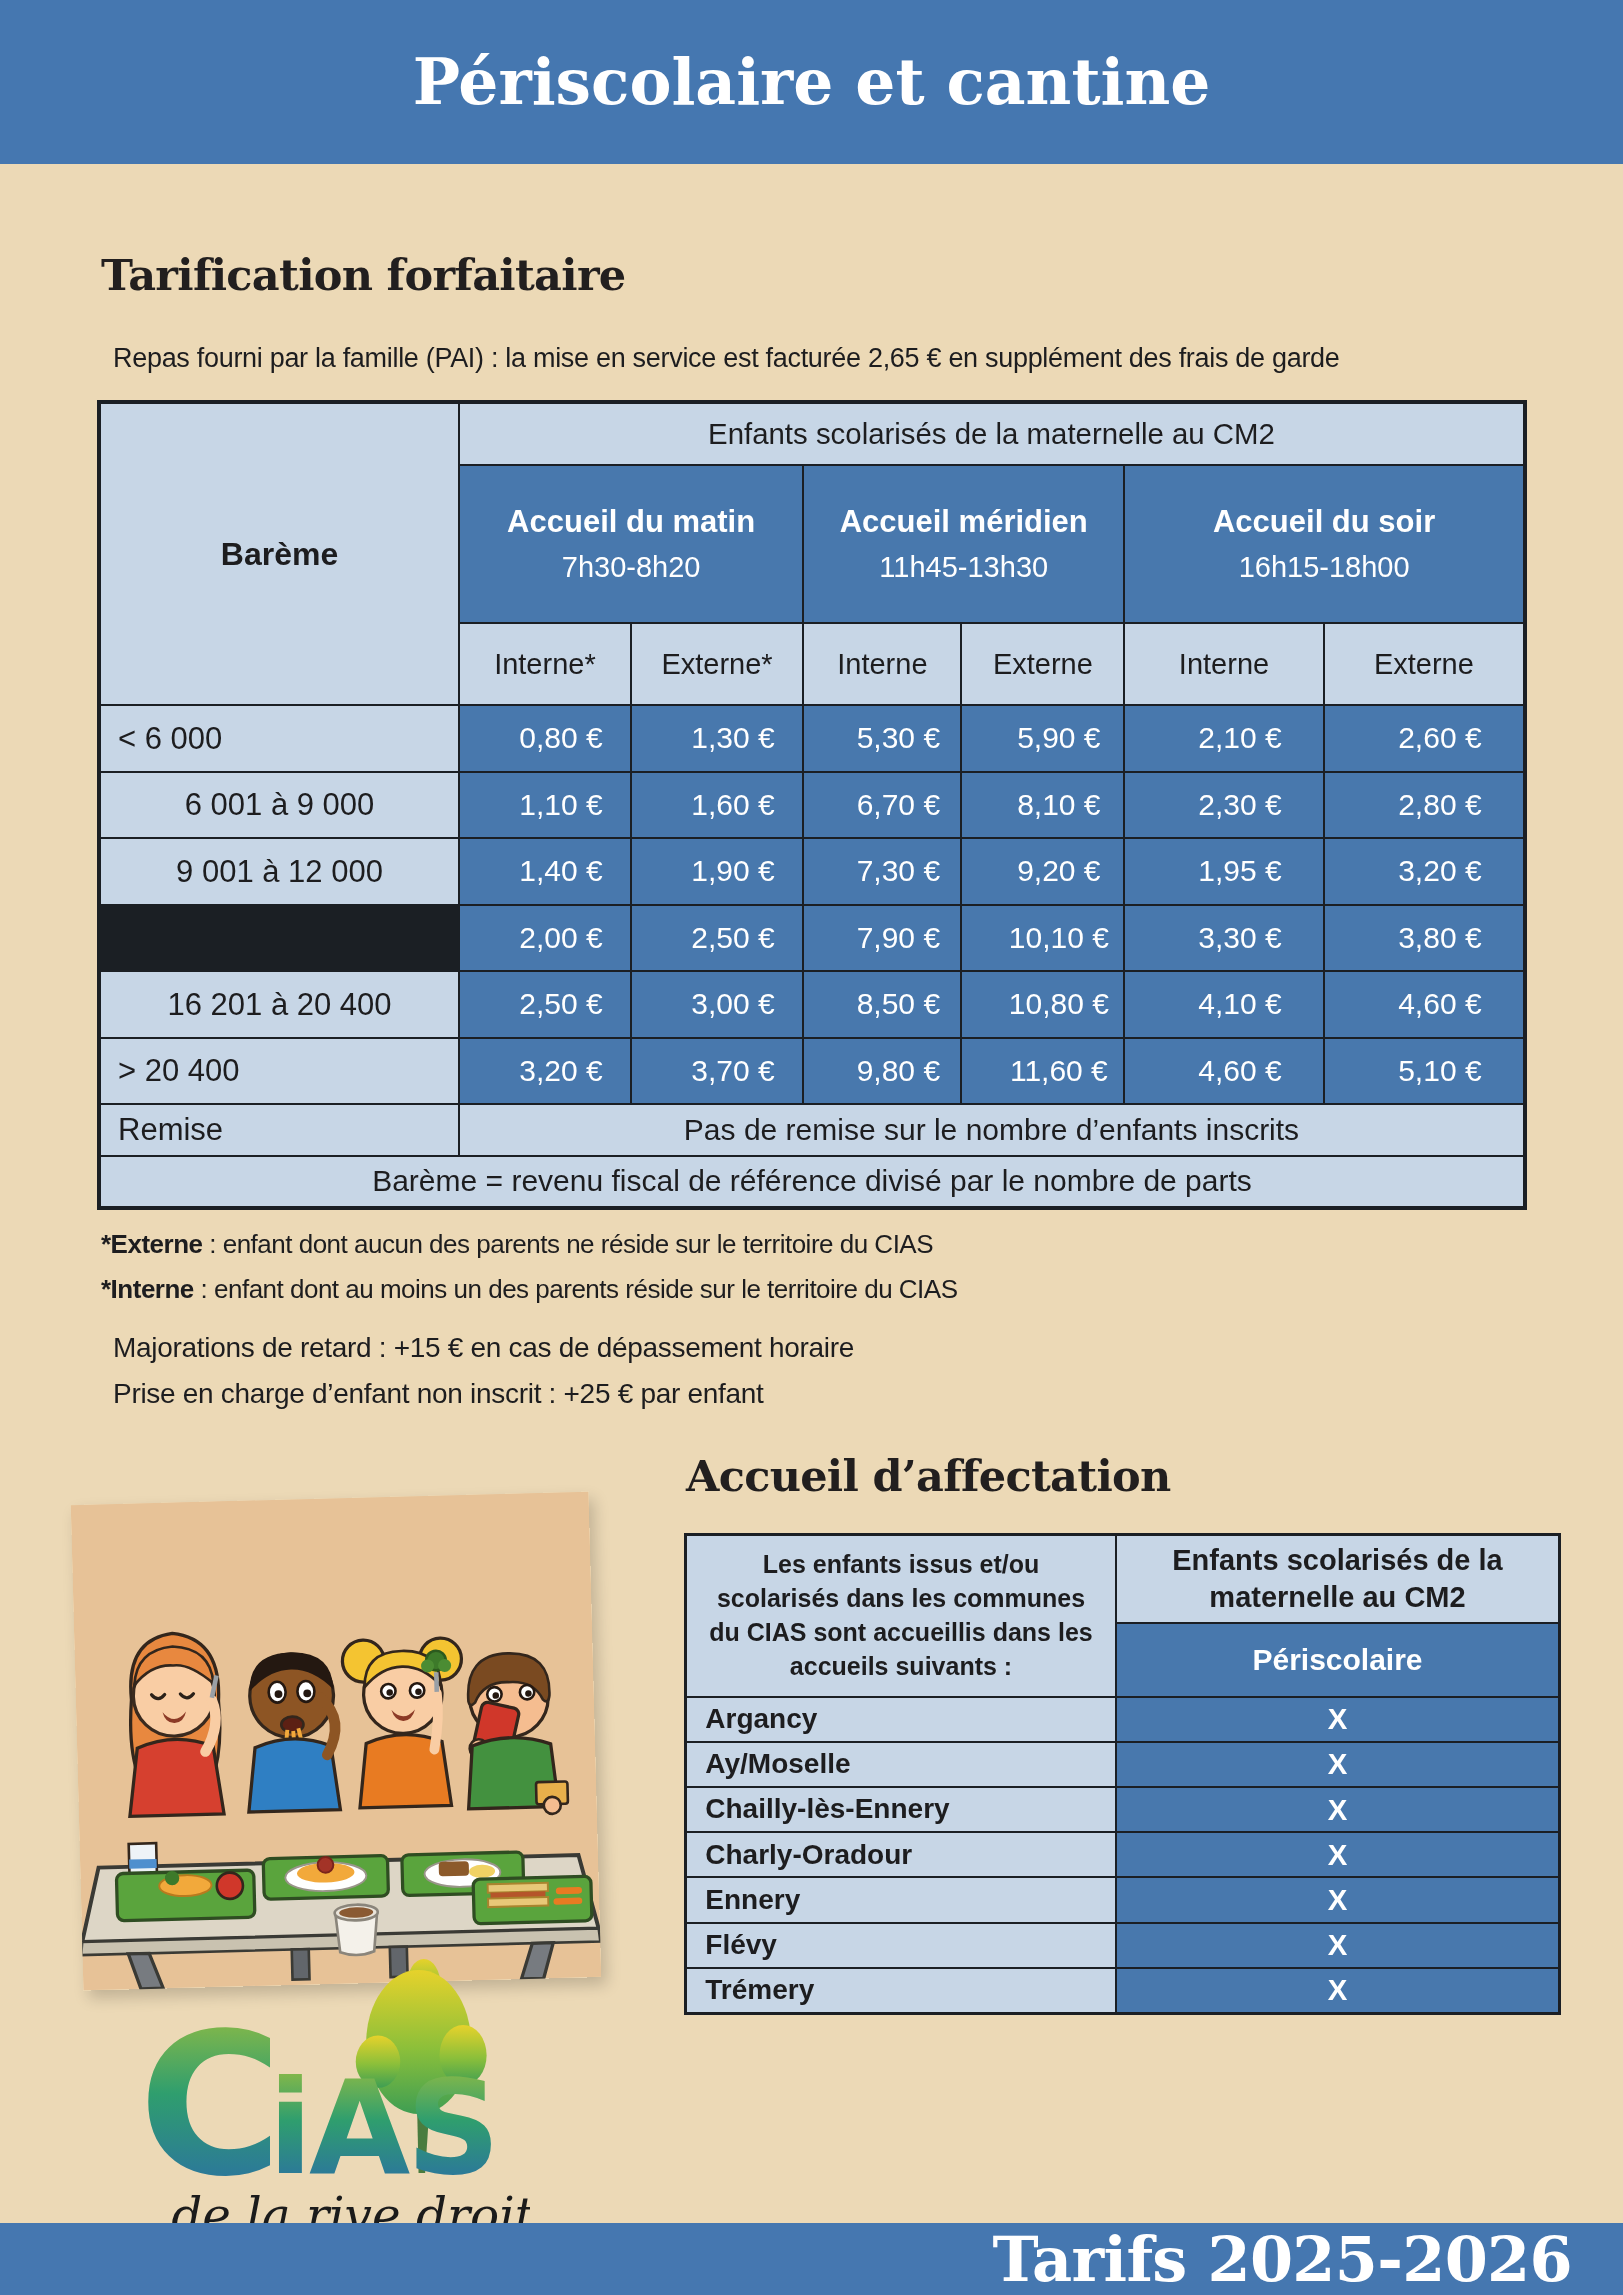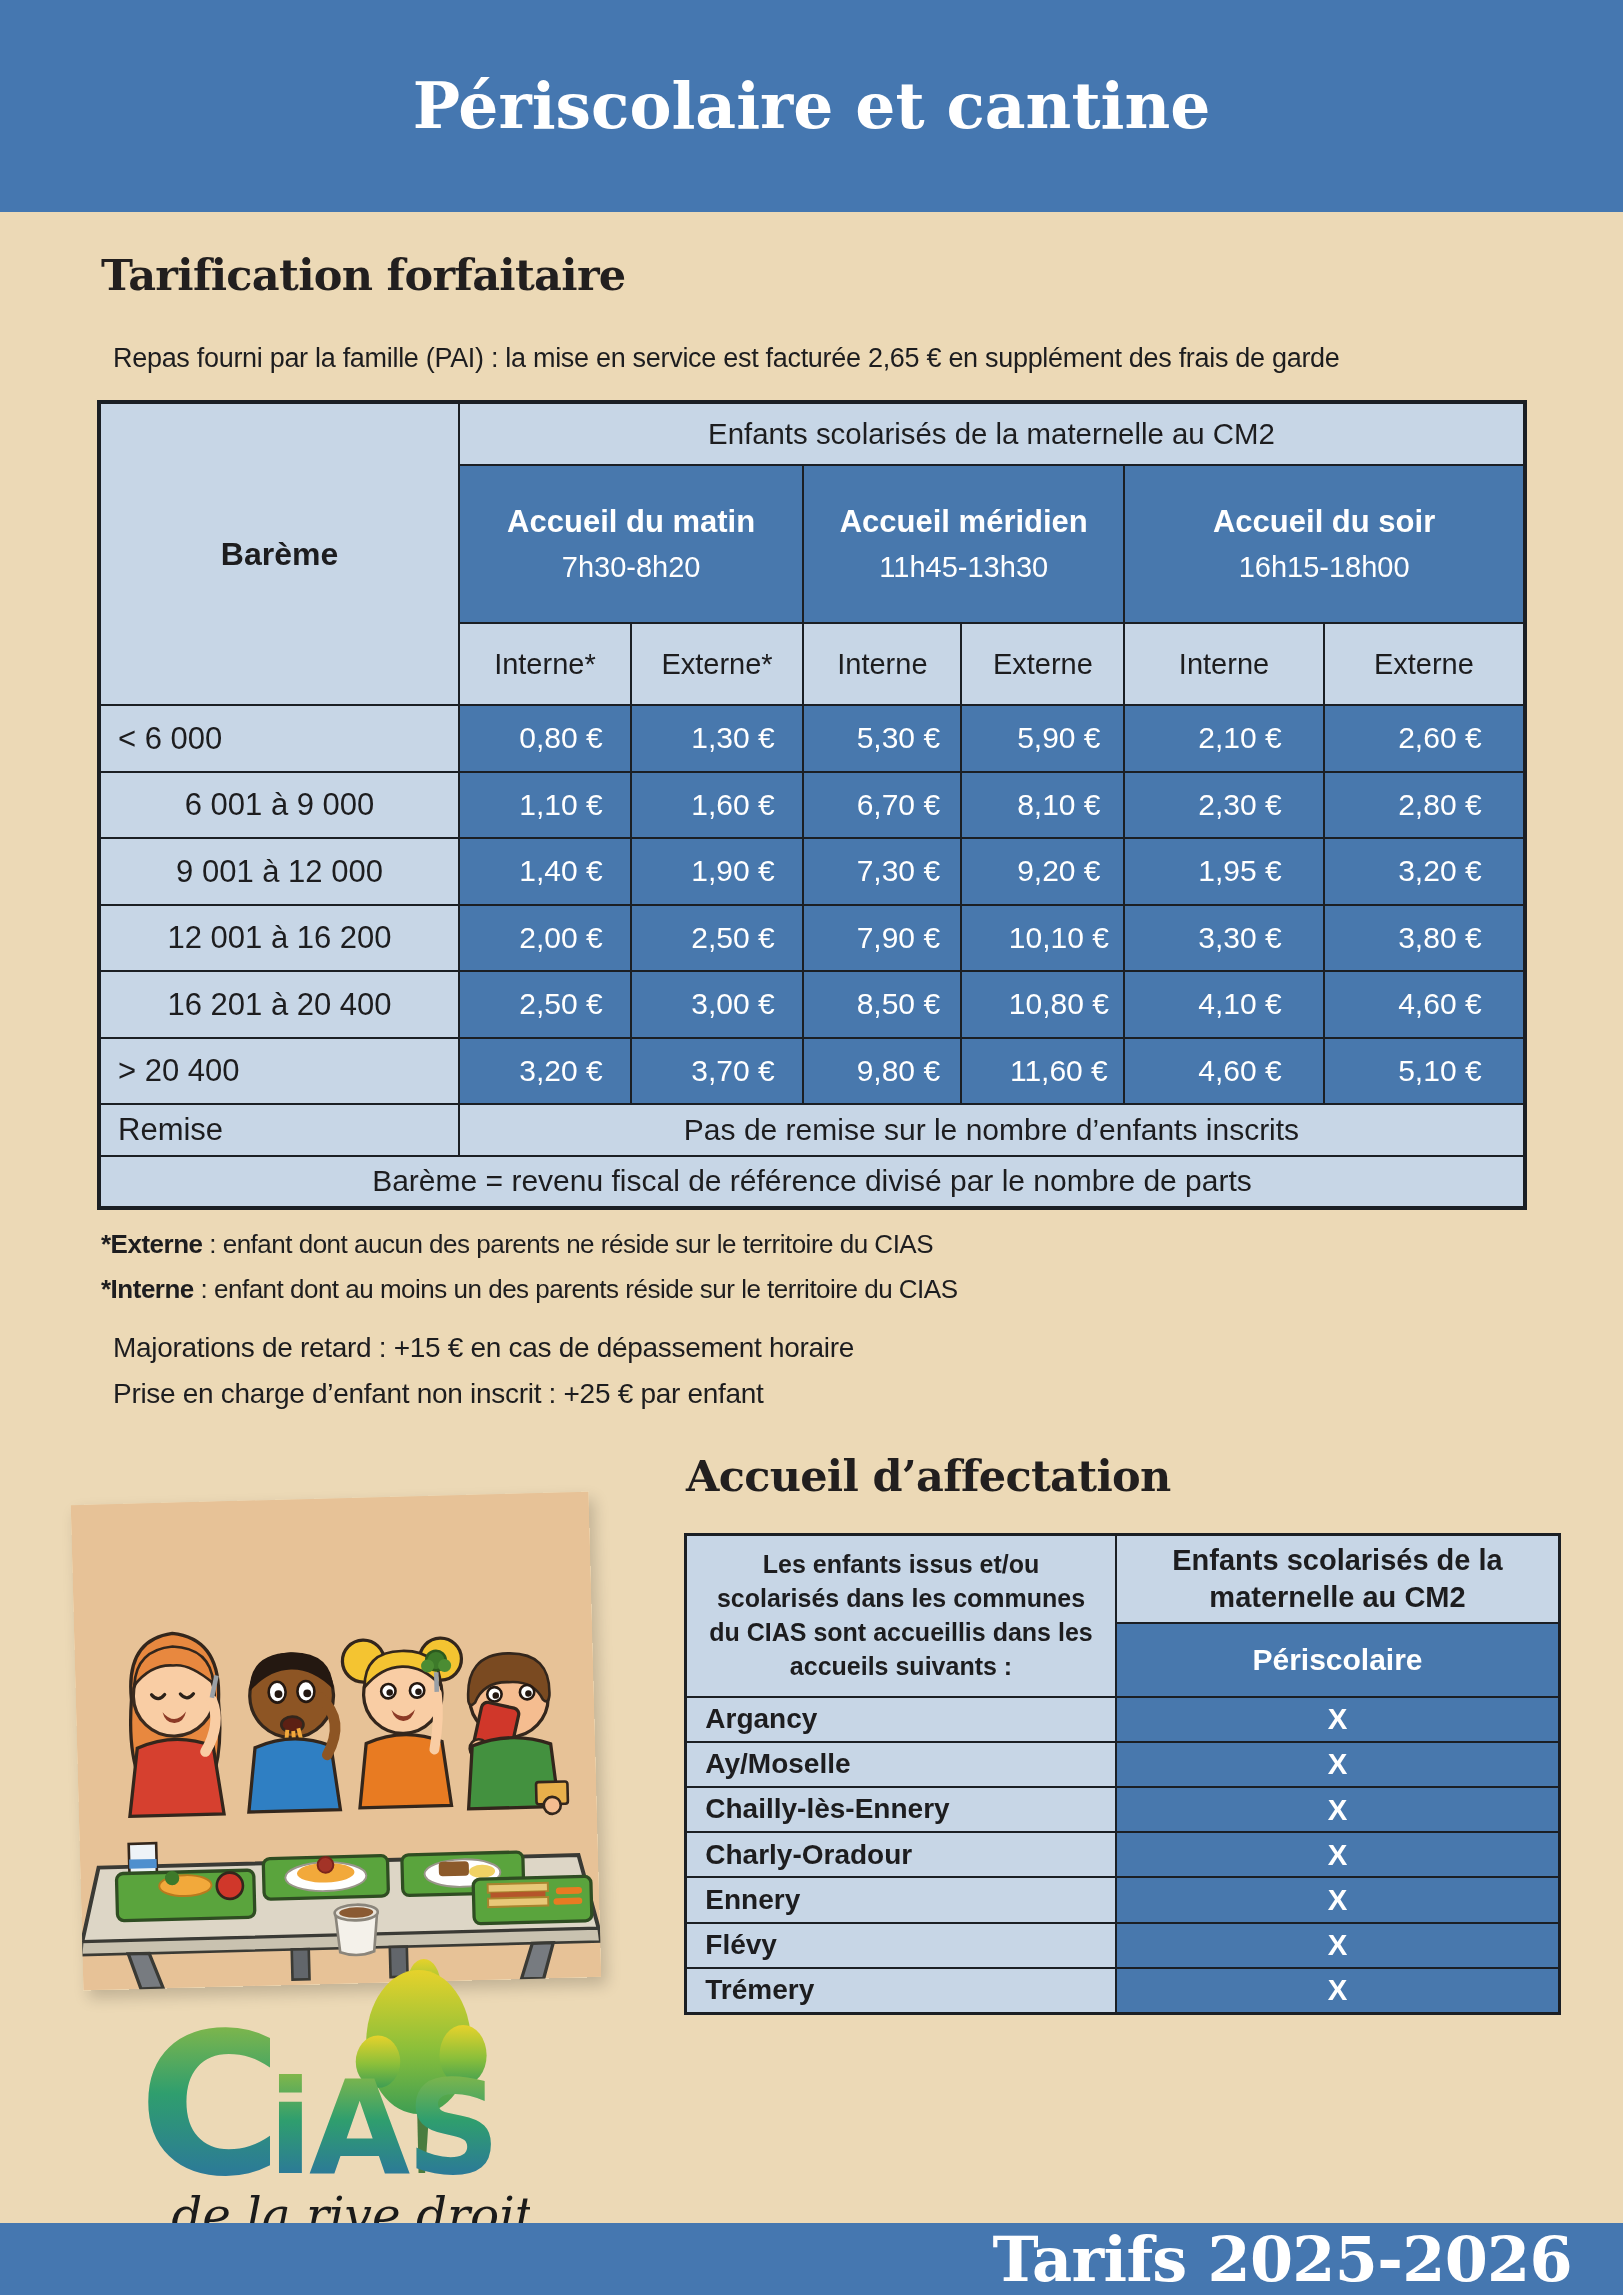--- a/index.html
+++ b/index.html
@@ -4,21 +4,21 @@
 <style>
   html,body{margin:0;padding:0;}
   body{width:1623px;height:2295px;background:#fff;}
   .page{
     position:relative;width:1623px;height:2295px;overflow:hidden;
     background:var(--page-beige,#ecd9b6);
     font-family:"Liberation Sans",sans-serif;color:var(--text-dark,#1d1d1f);
   }
   
   .banner{
-    position:absolute;left:0;top:0;width:100%;height:212px;
+    position:absolute;left:0;top:0;width:100%;height:164px;
     background:var(--banner-blue,#4577b0);
     display:flex;align-items:center;justify-content:center;
   }
   .banner h1{
     margin:0;color:#fff;font-family:"DejaVu Serif",serif;font-weight:bold;
     font-size:63px;letter-spacing:0px;
   }
   
   .h-slab{
     position:absolute;margin:0;font-family:"DejaVu Serif",serif;font-weight:bold;
@@ -137,21 +137,20 @@
     <div class="cell dc price" style="grid-area:5/7">2,80 €</div>
 
     <div class="cell lc bareme" style="grid-area:6/1">9 001 à 12 000</div>
     <div class="cell dc price" style="grid-area:6/2">1,40 €</div>
     <div class="cell dc price" style="grid-area:6/3">1,90 €</div>
     <div class="cell dc price" style="grid-area:6/4">7,30 €</div>
     <div class="cell dc price" style="grid-area:6/5">9,20 €</div>
     <div class="cell dc price" style="grid-area:6/6">1,95 €</div>
     <div class="cell dc price" style="grid-area:6/7">3,20 €</div>
 
-    <div class="cell lc bareme" style="grid-area:7/1">12 001 à 16 200</div>
     <div class="cell dc price" style="grid-area:7/2">2,00 €</div>
     <div class="cell dc price" style="grid-area:7/3">2,50 €</div>
     <div class="cell dc price" style="grid-area:7/4">7,90 €</div>
     <div class="cell dc price" style="grid-area:7/5">10,10 €</div>
     <div class="cell dc price" style="grid-area:7/6">3,30 €</div>
     <div class="cell dc price" style="grid-area:7/7">3,80 €</div>
 
     <div class="cell lc bareme" style="grid-area:8/1">16 201 à 20 400</div>
     <div class="cell dc price" style="grid-area:8/2">2,50 €</div>
     <div class="cell dc price" style="grid-area:8/3">3,00 €</div>

